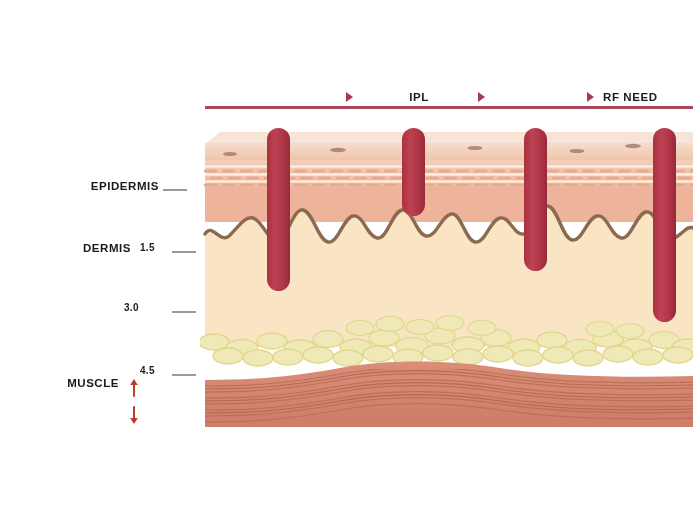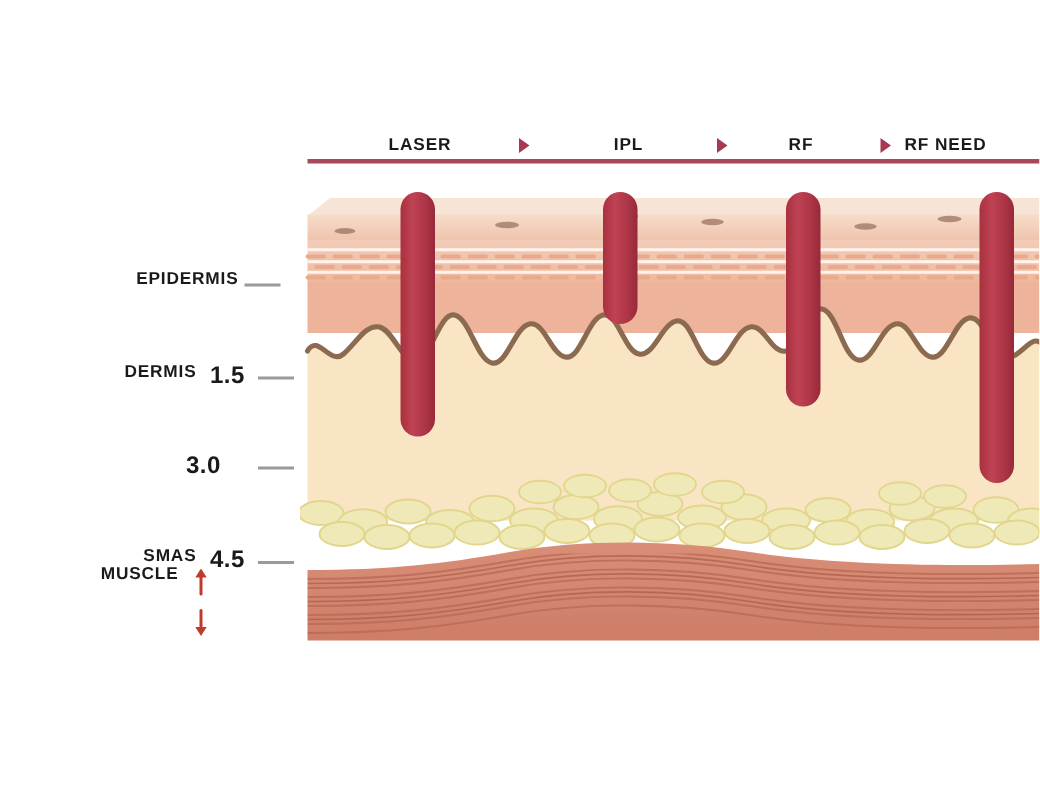--- a/index.html
+++ b/index.html
@@ -67,21 +67,21 @@
     position: absolute;
     font-size: 11.5px;
     font-weight: 700;
     letter-spacing: 0.55px;
     color: #1a1a1a;
     white-space: nowrap;
     text-align: right;
   }
   .row-value {
     position: absolute;
-    font-size: 16px;
+    font-size: 10px;
     font-weight: 700;
     letter-spacing: 0.3px;
     color: #1a1a1a;
     white-space: nowrap;
     text-align: left;
   }
   .tick {
     position: absolute;
     width: 24px;
     height: 2px;
@@ -107,45 +107,42 @@
     display: block;
   }
 </style>
 </head>
 <body>
 
 <div id="stage">
 
   <div class="header-row">
 
-    <div class="header-item" style="left:0px; width:150px;">LASER</div>
     <div class="header-sep" style="left:141px;"></div>
 
     <div class="header-item" style="left:159px; width:110px;">IPL</div>
     <div class="header-sep" style="left:273px;"></div>
 
-    <div class="header-item" style="left:288px; width:82px;">RF</div>
     <div class="header-sep" style="left:382px;"></div>
 
     <div class="header-item" style="left:398px; width:95px; text-align:left;">RF NEED</div>
   </div>
 
   <div class="header-rule"></div>
 
   <div class="row-label" style="left:0px; top:180px; width:131px;padding-left:28px;">EPIDERMIS</div>
   <div class="tick" style="left:163px; top:189px;"></div>
 
   <div class="row-label" style="left:0px; top:242px; width:131px;">DERMIS</div>
   <div class="row-value" style="left:140px; top:242px;">1.5</div>
   <div class="tick" style="left:172px; top:251px;"></div>
 
   <div class="row-value" style="left:124px; top:302px;">3.0</div>
   <div class="tick" style="left:172px; top:311px;"></div>
 
-  <div class="row-label" style="left:0px; top:365px; width:131px;">SMAS</div>
   <div class="row-value" style="left:140px; top:365px;">4.5</div>
   <div class="tick" style="left:172px; top:374px;"></div>
 
   <div class="row-label" style="left:0px; top:377px; width:119px;">MUSCLE</div>
 
   <svg class="depth-arrow" viewBox="0 0 12 45">
     <path d="M6 2 L6 17" stroke="#C0392B" stroke-width="2" stroke-linecap="round"></path>
     <path d="M6 0 L2.2 6 L9.8 6 Z" fill="#C0392B"></path>
     <path d="M6 28 L6 42" stroke="#C0392B" stroke-width="2" stroke-linecap="round"></path>
     <path d="M6 45 L2.2 39 L9.8 39 Z" fill="#C0392B"></path>

